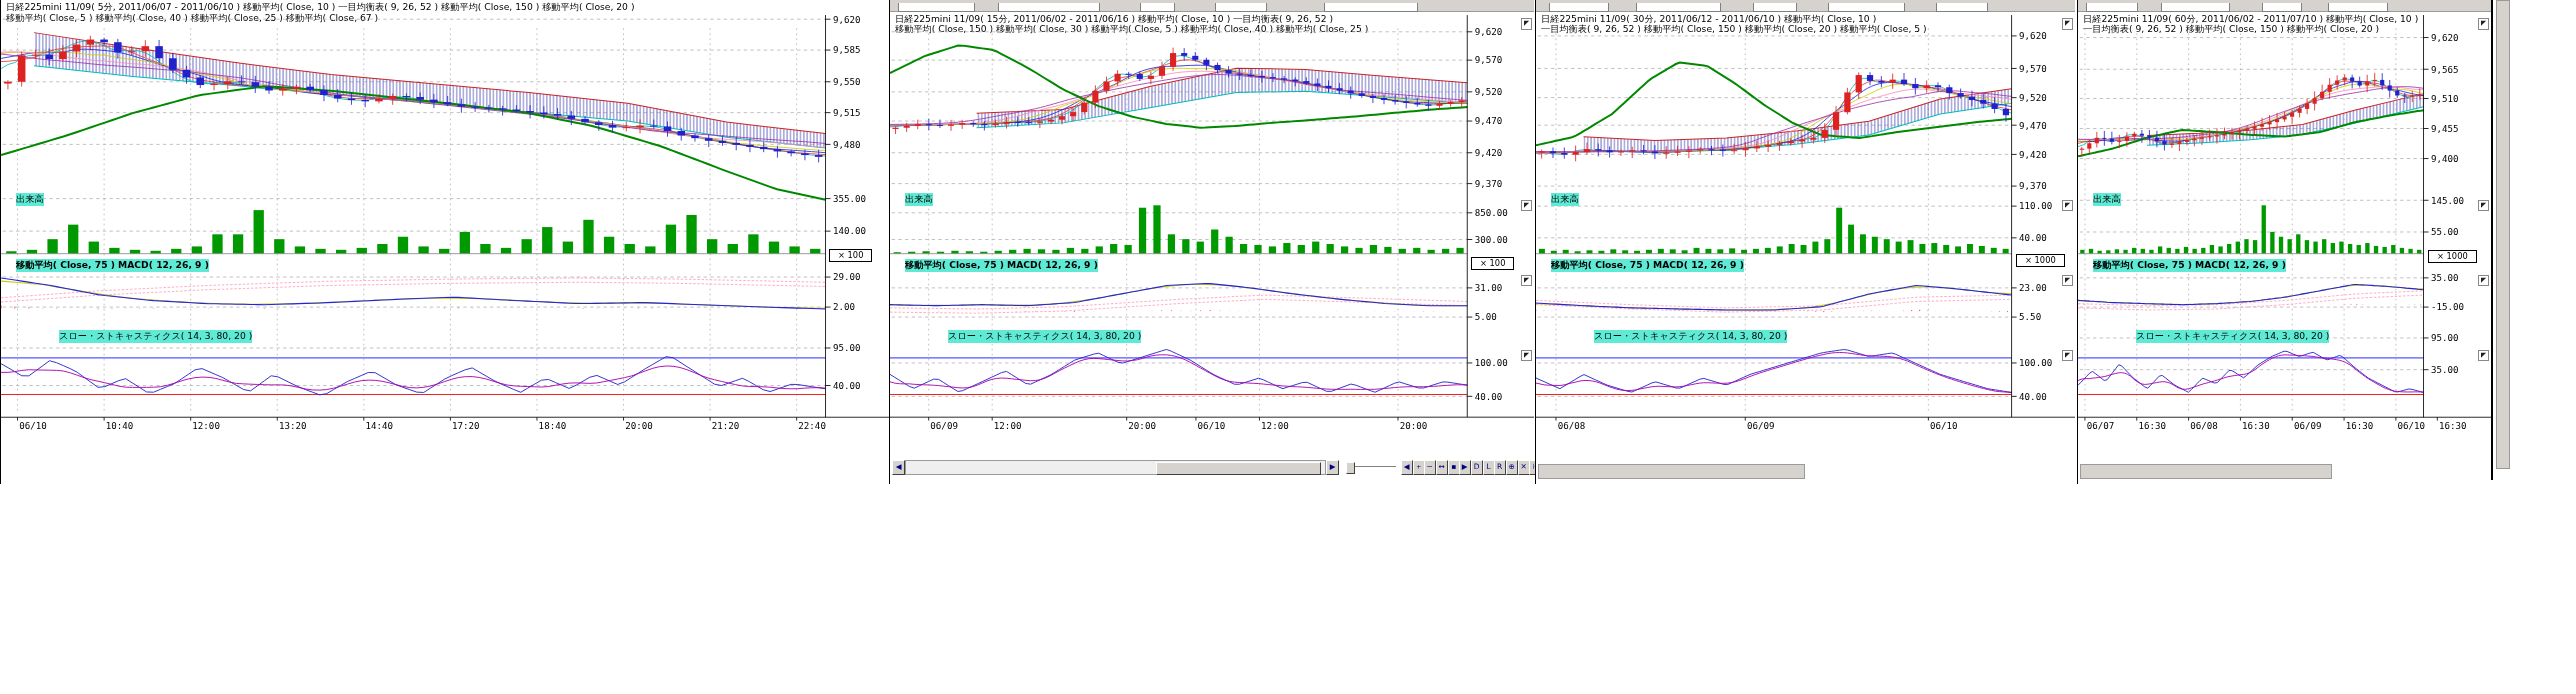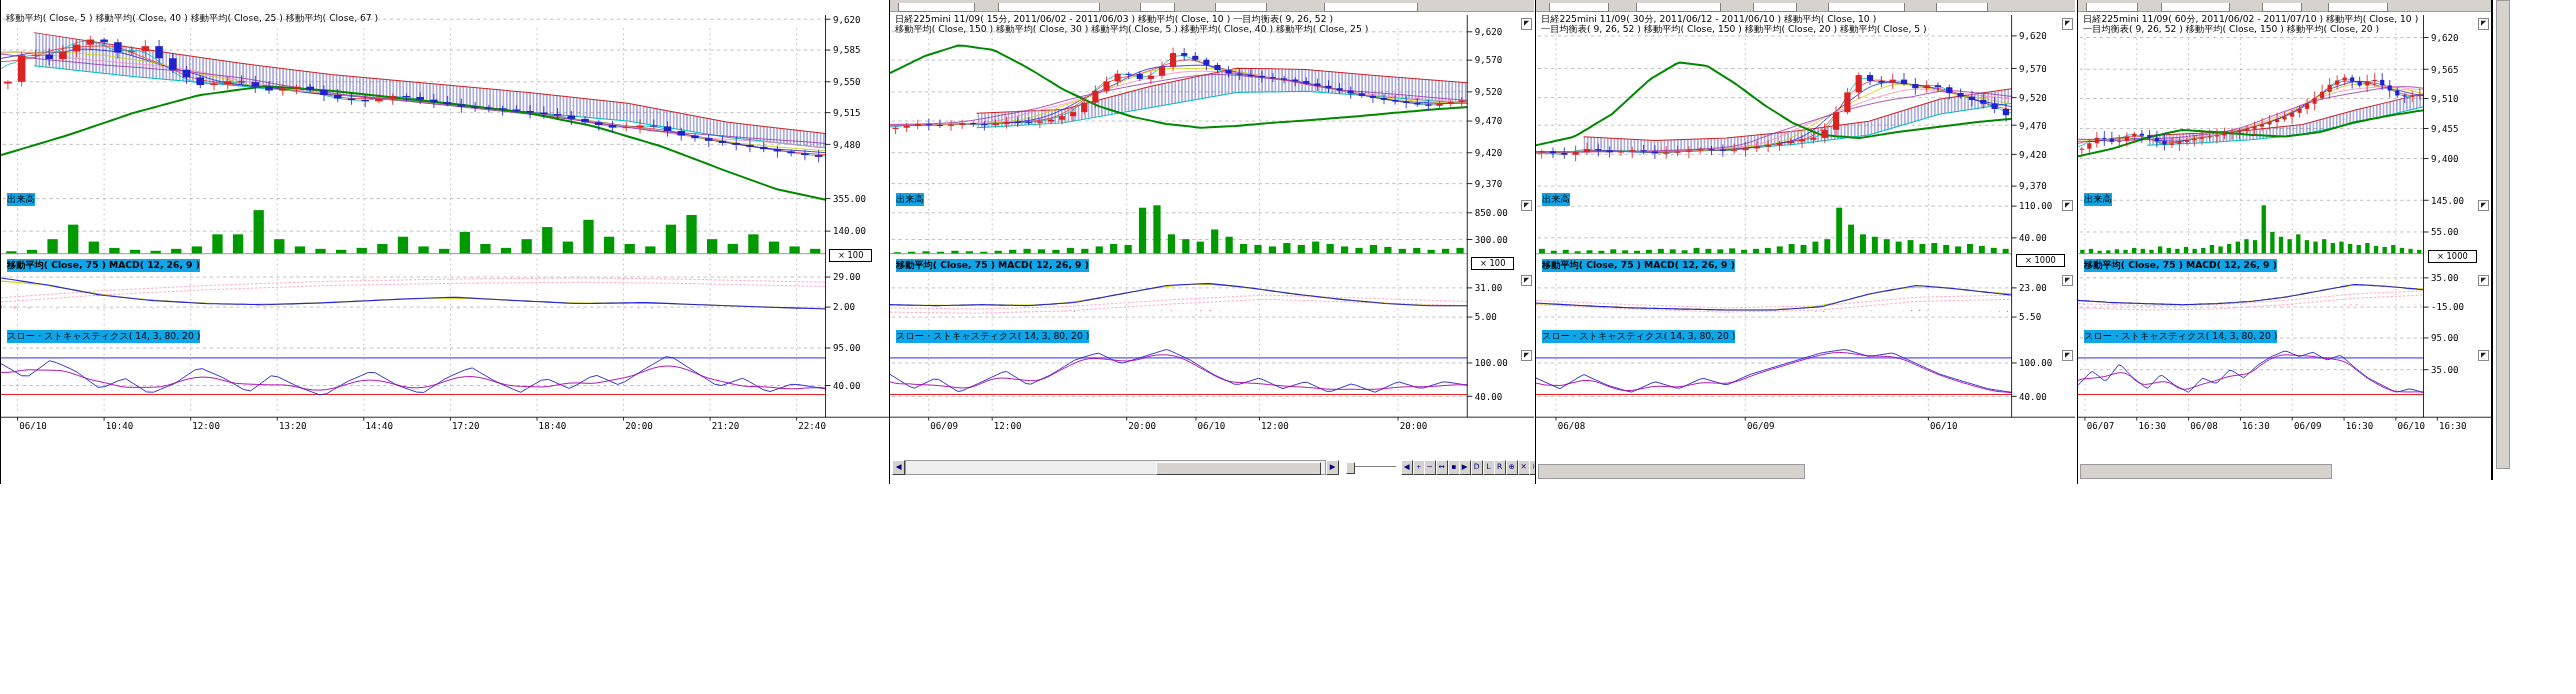--- a/index.html
+++ b/index.html
@@ -6,24 +6,24 @@
   #screen{position:relative;width:2576px;height:694px;background:#fff;overflow:hidden;
           font-family:"DejaVu Sans",sans-serif;font-size:9.2px;color:#000;}
   .panel{position:absolute;top:0;height:484px;background:#fff;border-left:1.7px solid #000;}
   .hdr{position:absolute;left:5px;white-space:nowrap;font-size:9.2px;letter-spacing:0;}
   .hdr.l1{top:0.8px;}
   .hdr.l2{top:11.7px;}
   .shifted .hdr.l1{top:12.5px;}
   .shifted .hdr.l2{top:23.4px;}
   .tstrip{position:absolute;top:0;left:0;right:0;height:11px;background:#d6d3ce;border-bottom:0.8px solid #9a9a9a;}
   .tstrip i{position:absolute;top:2.5px;height:8.3px;background:#fff;border:0.8px solid #808080;border-top:none;}
-  .sec{position:absolute;left:6px;white-space:nowrap;font-size:9.2px;background:#0ea5e9;}
+  .sec{position:absolute;left:15px;white-space:nowrap;font-size:9.2px;background:#5eead4;}
   .sec.vol{top:193px;}
   .sec.macd{top:259px;font-weight:bold;}
-  .sec.stoch{top:330px;}
+  .sec.stoch{top:330px;margin-left:43px;}
   .mult{position:absolute;border:0.8px solid #000;background:#fff;padding:0 8px;font-size:8.3px;line-height:11px;}
   .tri{position:absolute;width:9.2px;height:9.2px;background:#fff;border:0.8px solid #888;
        font-size:6.7px;line-height:8.3px;text-align:center;color:#222;cursor:pointer;}
   svg.chart{position:absolute;left:0;top:0;}
   
   .hscroll{position:absolute;top:460px;height:14px;left:1.7px;}
   .sb-btn,.cl-btn{position:absolute;top:0;height:12.5px;background:#d6d3ce;border:0.8px solid;
        border-color:#fff #404040 #404040 #fff;text-align:center;font-size:7.5px;line-height:11.7px;
        color:#000080;cursor:pointer;}
   .sb-track{position:absolute;top:0;height:12.5px;background:#efefef;border:0.8px solid #9a9a9a;}
@@ -35,20 +35,21 @@
   .bstrip{position:absolute;top:464px;height:13.3px;background:#d6d3ce;border:0.8px solid #9a9a9a;}
   .right-edge{position:absolute;left:2491px;top:0;width:1.7px;height:480px;background:#000;}
   .right-sliver{position:absolute;left:2496px;top:0;width:11.7px;height:467px;background:#d6d3ce;border:0.8px solid #9a9a9a;}
 </style>
 </head>
 <body>
 
 <div id="screen">
 
   <div class="panel" style="left:0;width:888px;">
+    <div class="hdr l1">日経225mini 11/09( 5分, 2011/06/07 - 2011/06/10 )   移動平均( Close, 10 )   一目均衡表( 9, 26, 52 )   移動平均( Close, 150 )   移動平均( Close, 20 )</div>
     <div class="hdr l2">移動平均( Close, 5 )   移動平均( Close, 40 )   移動平均( Close, 25 )   移動平均( Close, 67 )</div>
     <svg class="chart" width="888" height="484" viewBox="0 0 1064 580" style="font-size:11px">
         <g>
           <line x1="2" y1="23" x2="988" y2="23" stroke="#b5b5b5" stroke-dasharray="4,4"></line>
           <line x1="2" y1="60" x2="988" y2="60" stroke="#b5b5b5" stroke-dasharray="4,4"></line>
           <line x1="2" y1="98" x2="988" y2="98" stroke="#b5b5b5" stroke-dasharray="4,4"></line>
           <line x1="2" y1="135" x2="988" y2="135" stroke="#b5b5b5" stroke-dasharray="4,4"></line>
           <line x1="2" y1="173" x2="988" y2="173" stroke="#b5b5b5" stroke-dasharray="4,4"></line>
           <line x1="2" y1="238" x2="988" y2="238" stroke="#b5b5b5" stroke-dasharray="4,4"></line>
           <line x1="2" y1="277" x2="988" y2="277" stroke="#b5b5b5" stroke-dasharray="4,4"></line>
@@ -381,21 +382,21 @@
   </div>
 
   <div class="panel shifted" style="left:889px;width:644px;">
     <div class="tstrip">
         <i style="left:8.3px;width:75px;"></i>
         <i style="left:108px;width:100px;"></i>
         <i style="left:250px;width:33px;"></i>
         <i style="left:325px;width:50px;"></i>
         <i style="left:434px;width:92px;"></i>
       </div>
-    <div class="hdr l1">日経225mini 11/09( 15分, 2011/06/02 - 2011/06/03 )   移動平均( Close, 10 )   一目均衡表( 9, 26, 52 )</div>
+    <div class="hdr l1">日経225mini 11/09( 15分, 2011/06/02 - 2011/06/16 )   移動平均( Close, 10 )   一目均衡表( 9, 26, 52 )</div>
     <div class="hdr l2">移動平均( Close, 150 )   移動平均( Close, 30 )   移動平均( Close, 5 )   移動平均( Close, 40 )   移動平均( Close, 25 )</div>
     <svg class="chart" width="644" height="484" viewBox="0 0 772 580" style="font-size:11px">
         <g>
           <line x1="2" y1="38" x2="692" y2="38" stroke="#b5b5b5" stroke-dasharray="4,4"></line>
           <line x1="2" y1="72" x2="692" y2="72" stroke="#b5b5b5" stroke-dasharray="4,4"></line>
           <line x1="2" y1="110" x2="692" y2="110" stroke="#b5b5b5" stroke-dasharray="4,4"></line>
           <line x1="2" y1="145" x2="692" y2="145" stroke="#b5b5b5" stroke-dasharray="4,4"></line>
           <line x1="2" y1="183" x2="692" y2="183" stroke="#b5b5b5" stroke-dasharray="4,4"></line>
           <line x1="2" y1="220" x2="692" y2="220" stroke="#b5b5b5" stroke-dasharray="4,4"></line>
           <line x1="2" y1="255" x2="692" y2="255" stroke="#b5b5b5" stroke-dasharray="4,4"></line>

